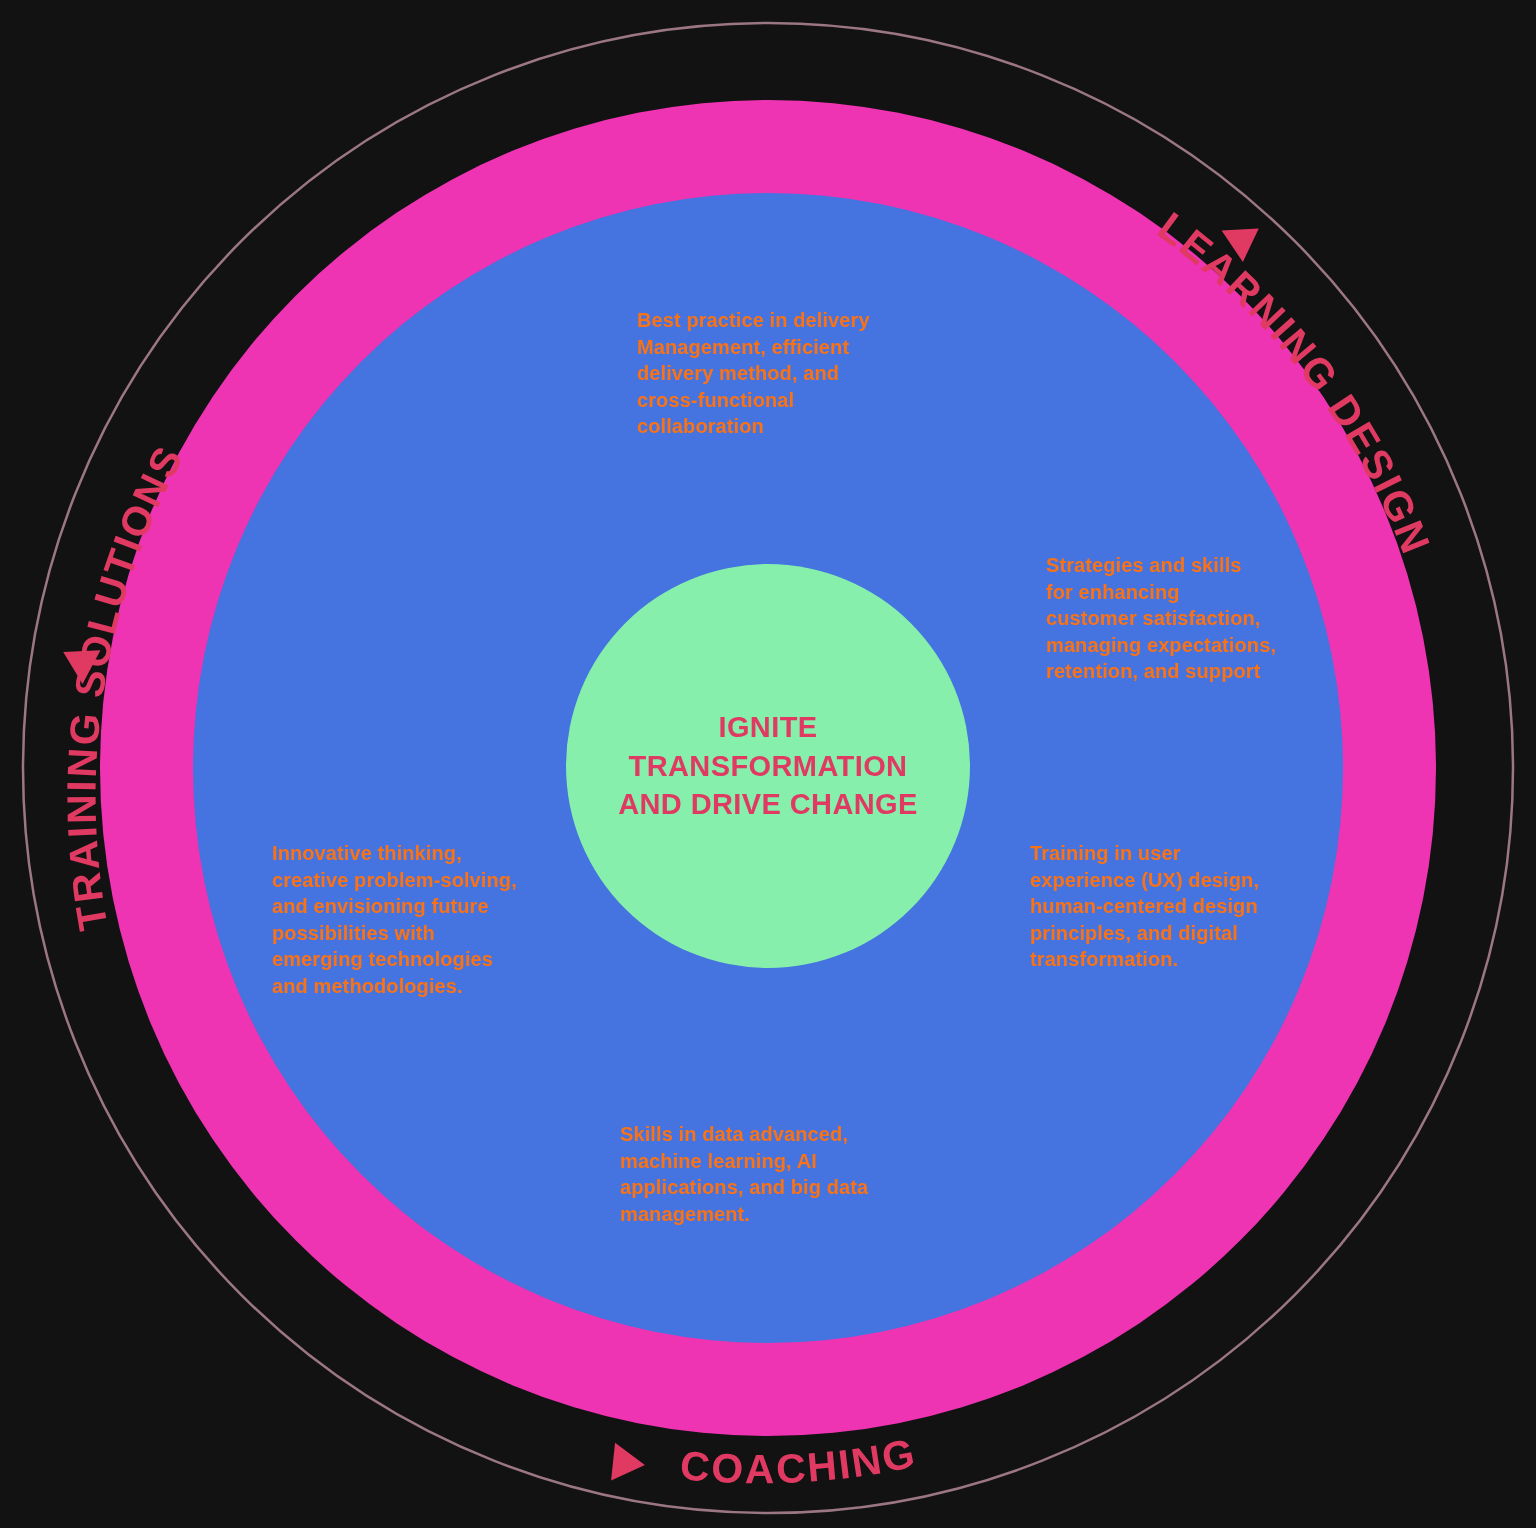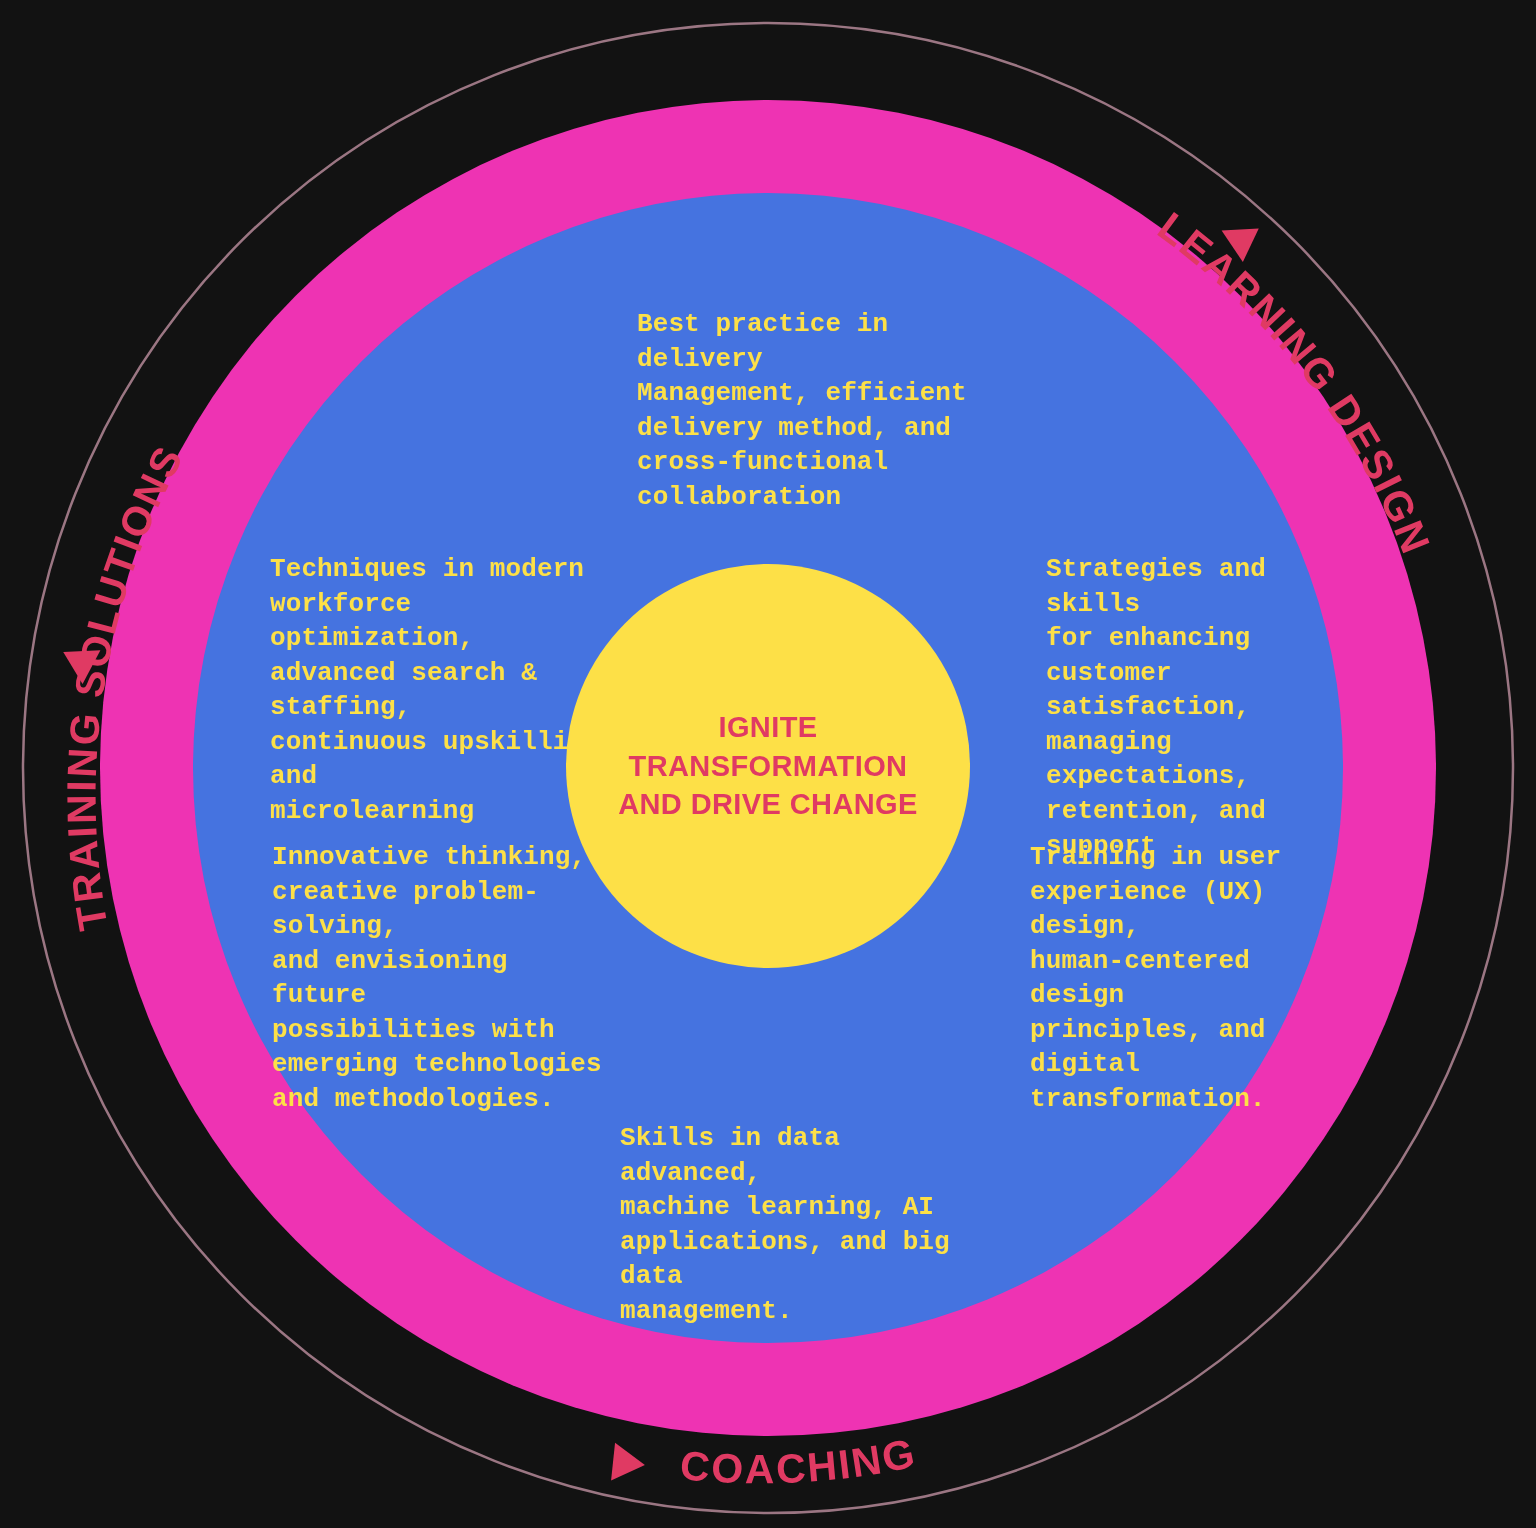--- a/index.html
+++ b/index.html
@@ -38,43 +38,43 @@
     letter-spacing: 2.2px;
     fill: #E03A63;
   }
   .marker-tri {
     fill: #E03A63;
   }
 
   
   .txt {
     position: absolute;
-    color: #fde047;
-    font-family: Liberation Mono, monospace;
+    color: #f97316;
+    font-family: Liberation Sans, sans-serif;
     font-weight: 600;
-    font-size: 26px;
+    font-size: 20px;
     line-height: 1.33;
     letter-spacing: 0.1px;
     white-space: pre-line;
   }
   .txt.t-top       { left: 637px; top: 307px;  width: 330px; }
   .txt.t-left-up   { left: 270px; top: 552px;  width: 345px; }
   .txt.t-left-low  { left: 272px; top: 840px;  width: 330px; }
   .txt.t-right-up  { left: 1030px; top: 552px; width: 315px; margin-left: 16px; }
   .txt.t-right-low { left: 1030px; top: 840px; width: 315px; }
   .txt.t-bottom    { left: 620px; top: 1121px; width: 330px; }
 
   .center-circle {
     position: absolute;
     left: 566px;
     top: 564px;
     width: 404px;
     height: 404px;
     border-radius: 50%;
-    background: #fde047;
+    background: #86efac;
     display: flex;
     align-items: center;
     justify-content: center;
   }
   .center-text {
     color: #E03A63;
     font-family: "Liberation Sans", sans-serif;
     font-weight: 700;
     font-size: 29px;
     line-height: 1.33;
@@ -128,25 +128,20 @@
     <g transform="translate(626,1463) rotate(96)">
       <path class="marker-tri" d="M 0,-19 L 19,13 L -19,13 Z"></path>
     </g>
   </svg>
 
   <div class="txt t-top">Best practice in delivery
 Management, efficient
 delivery method, and
 cross-functional
 collaboration</div>
-  <div class="txt t-left-up">Techniques in modern
-workforce optimization,
-advanced search &amp; staffing,
-continuous upskilling and
-microlearning</div>
   <div class="txt t-left-low">Innovative thinking,
 creative problem-solving,
 and envisioning future
 possibilities with
 emerging technologies
 and methodologies.</div>
   <div class="txt t-right-up">Strategies and skills
 for enhancing
 customer satisfaction,
 managing expectations,

